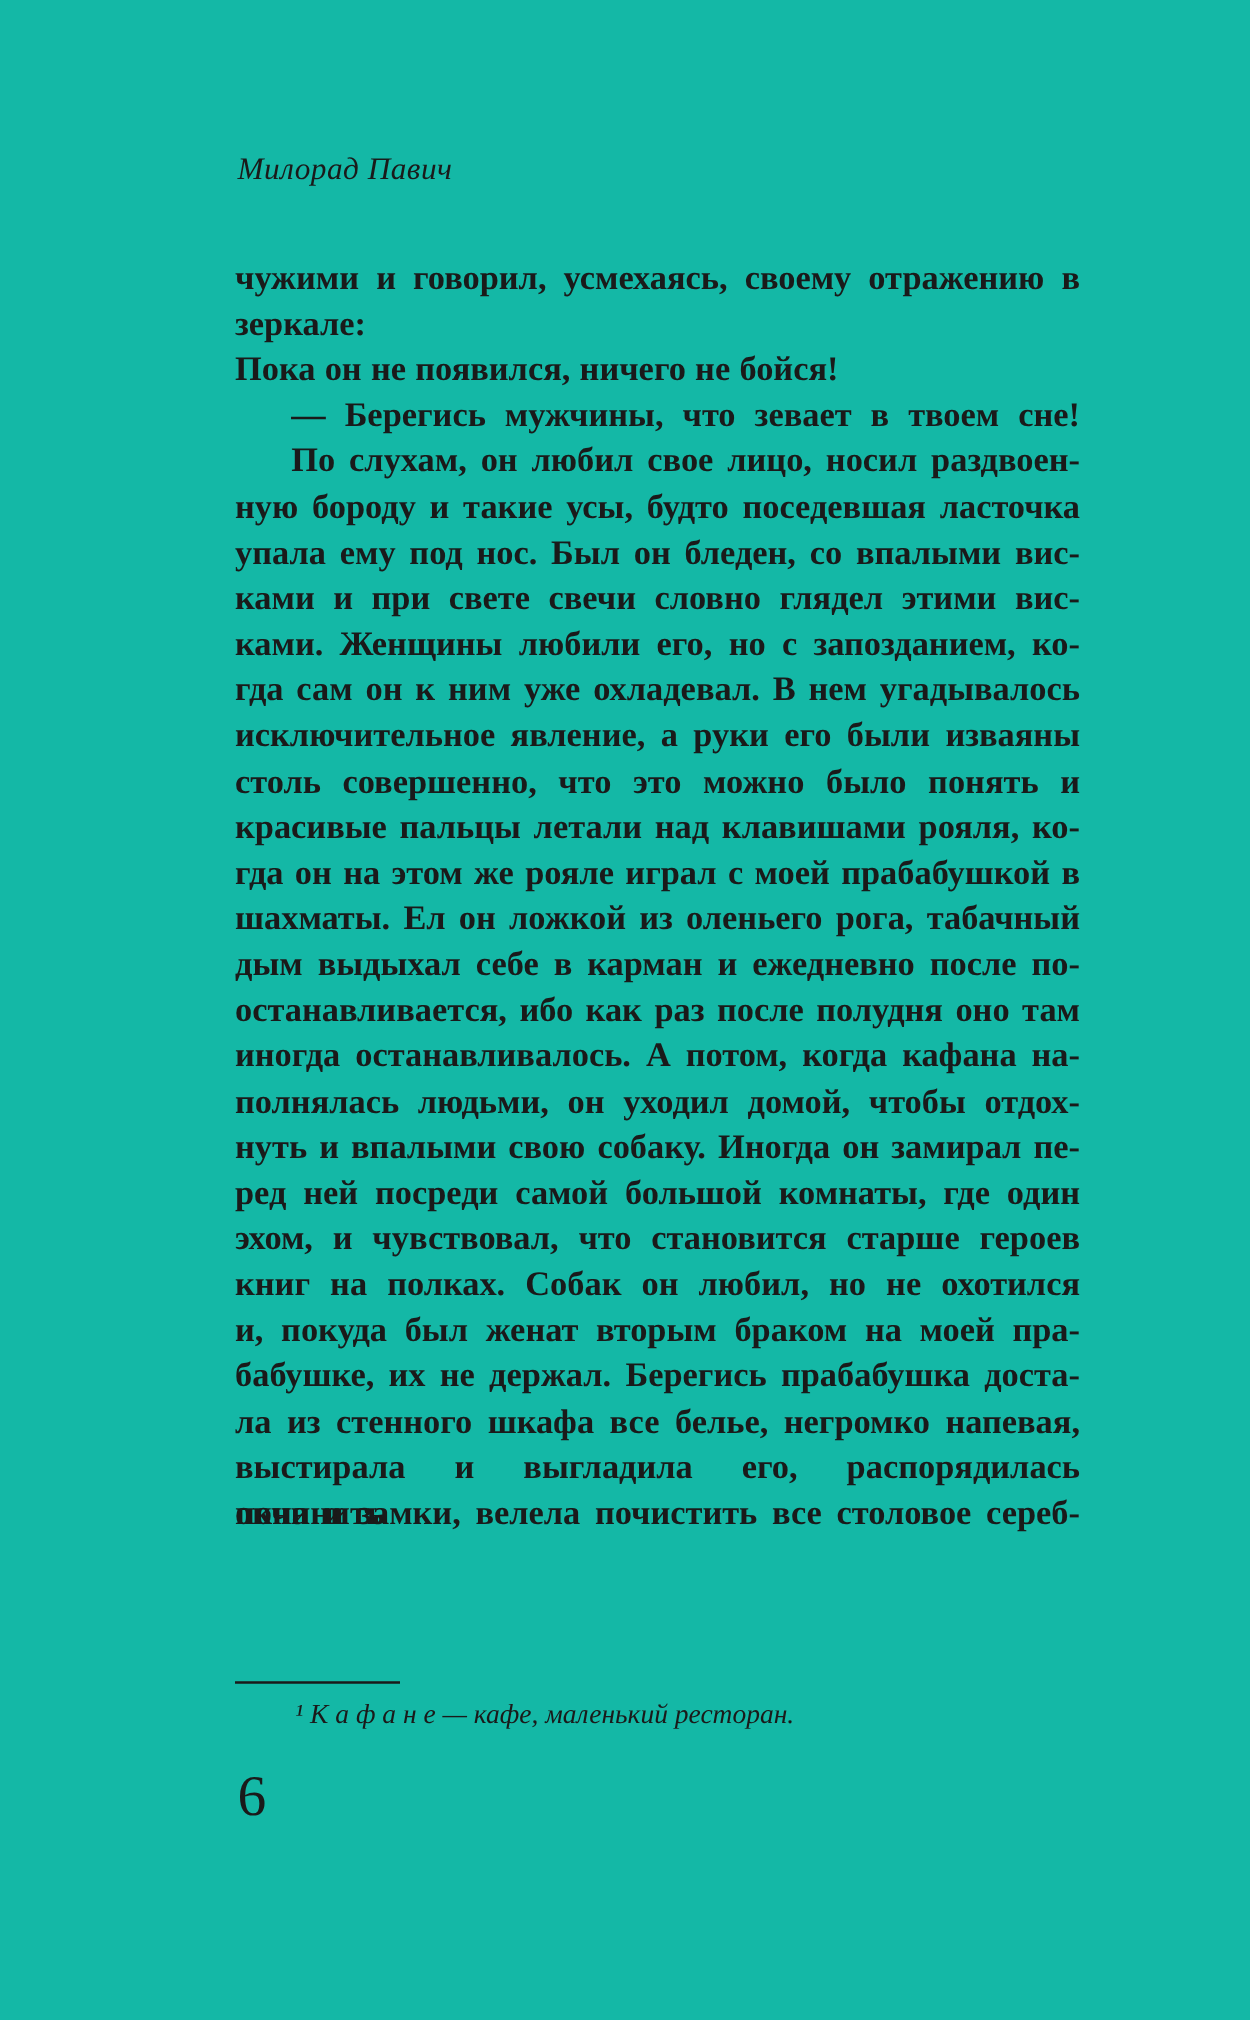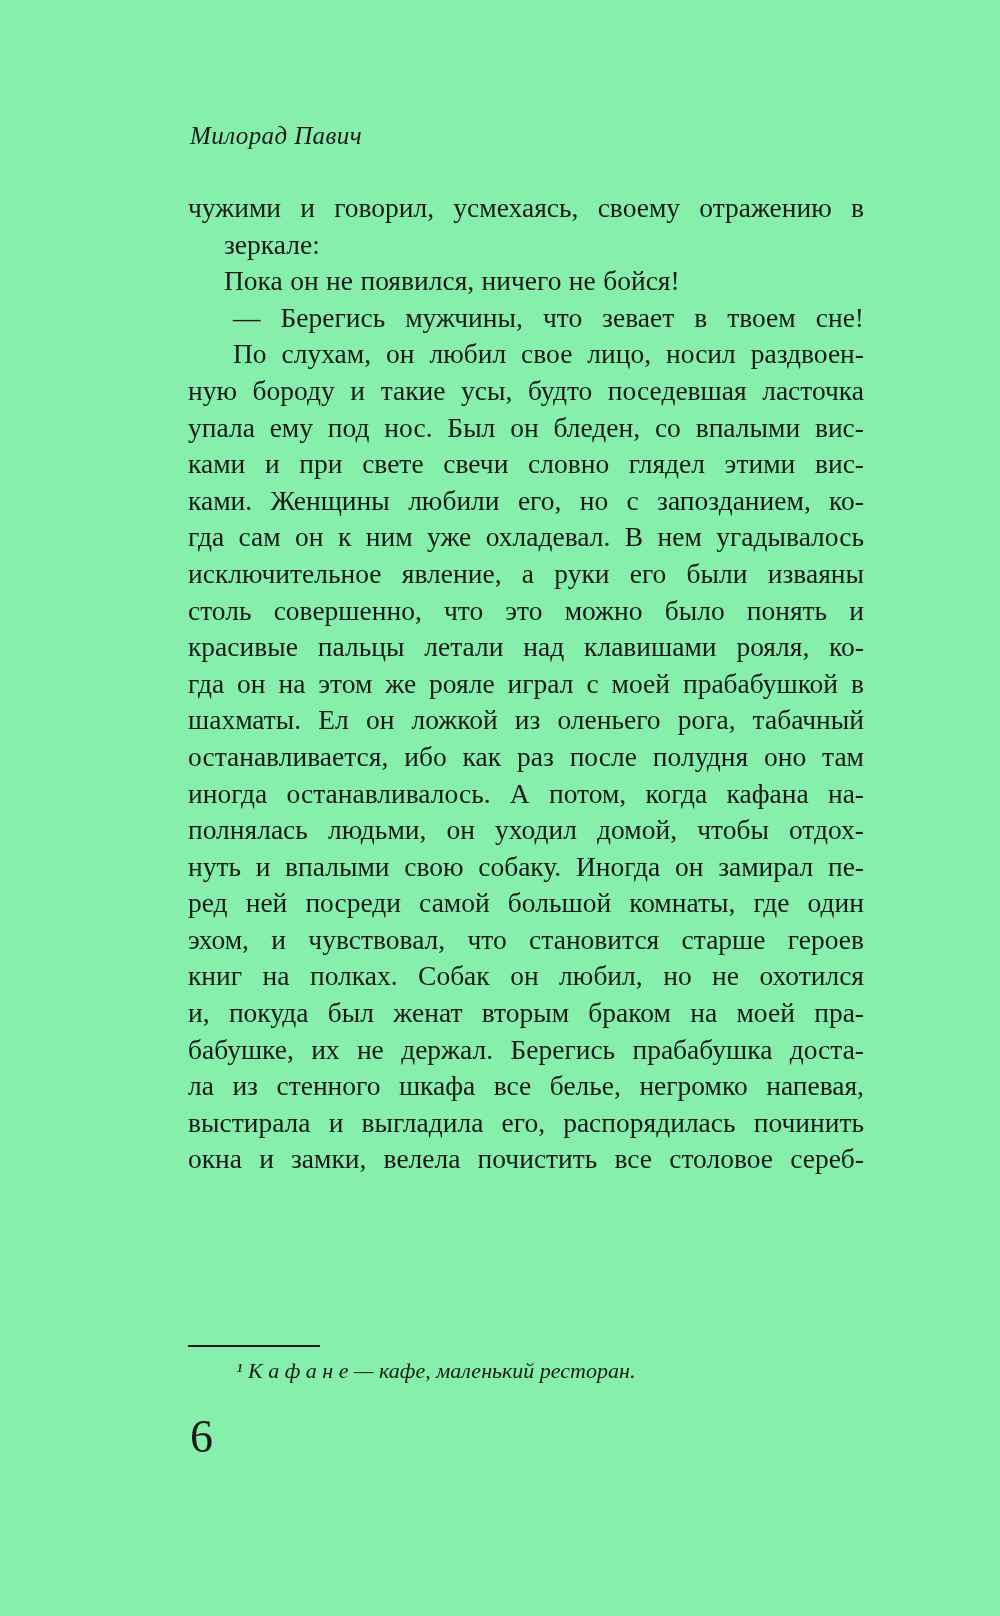--- a/index.html
+++ b/index.html
@@ -4,51 +4,51 @@
 <style>
   html, body {
     margin: 0;
     padding: 0;
     background: #ffffff;
   }
   .book-page {
     position: relative;
     width: 1000px;
     height: 1616px;
-    background: #86efac;
+    background: #14b8a6;
     color: #1a1a1a;
     font-family: "Liberation Serif", serif;
     overflow: hidden;
   }
   .author-header {
     position: absolute;
     left: 190px;
     top: 122px;
     font-style: italic;
     font-size: 25px;
     letter-spacing: 0.4px;
     white-space: nowrap;
   }
   .body-text {
     position: absolute;
     left: 188px;
-    top: 190px;
+    top: 204px;
     width: 676px;
     font-size: 27.5px;
     line-height: 36.6px;
+    font-weight: bold;
   }
   .text-line {
     height: 36.6px;
     text-align: justify;
     text-align-last: justify;
     word-spacing: 0.02em;
   }
   .text-line.para-end {
     text-align-last: left;
-    margin-left: 36px;
   }
   .text-line.indent {
     text-indent: 45px;
   }
   .footnote-rule {
     position: absolute;
     left: 188px;
     top: 1345px;
     width: 132px;
     height: 2px;
@@ -88,20 +88,21 @@
       <div class="text-line">ную бороду и такие усы, будто поседевшая ласточка</div>
       <div class="text-line">упала ему под нос. Был он бледен, со впалыми вис-</div>
       <div class="text-line">ками и при свете свечи словно глядел этими вис-</div>
       <div class="text-line">ками. Женщины любили его, но с запозданием, ко-</div>
       <div class="text-line">гда сам он к ним уже охладевал. В нем угадывалось</div>
       <div class="text-line">исключительное явление, а руки его были изваяны</div>
       <div class="text-line">столь совершенно, что это можно было понять и</div>
       <div class="text-line">красивые пальцы летали над клавишами рояля, ко-</div>
       <div class="text-line">гда он на этом же рояле играл с моей прабабушкой в</div>
       <div class="text-line">шахматы. Ел он ложкой из оленьего рога, табачный</div>
+      <div class="text-line">дым выдыхал себе в карман и ежедневно после по-</div>
       <div class="text-line">останавливается, ибо как раз после полудня оно там</div>
       <div class="text-line">иногда останавливалось. А потом, когда кафана на-</div>
       <div class="text-line">полнялась людьми, он уходил домой, чтобы отдох-</div>
       <div class="text-line">нуть и впалыми свою собаку. Иногда он замирал пе-</div>
       <div class="text-line">ред ней посреди самой большой комнаты, где один</div>
       <div class="text-line">эхом, и чувствовал, что становится старше героев</div>
       <div class="text-line">книг на полках. Собак он любил, но не охотился</div>
       <div class="text-line">и, покуда был женат вторым браком на моей пра-</div>
       <div class="text-line">бабушке, их не держал. Берегись прабабушка доста-</div>
       <div class="text-line">ла из стенного шкафа все белье, негромко напевая,</div>

